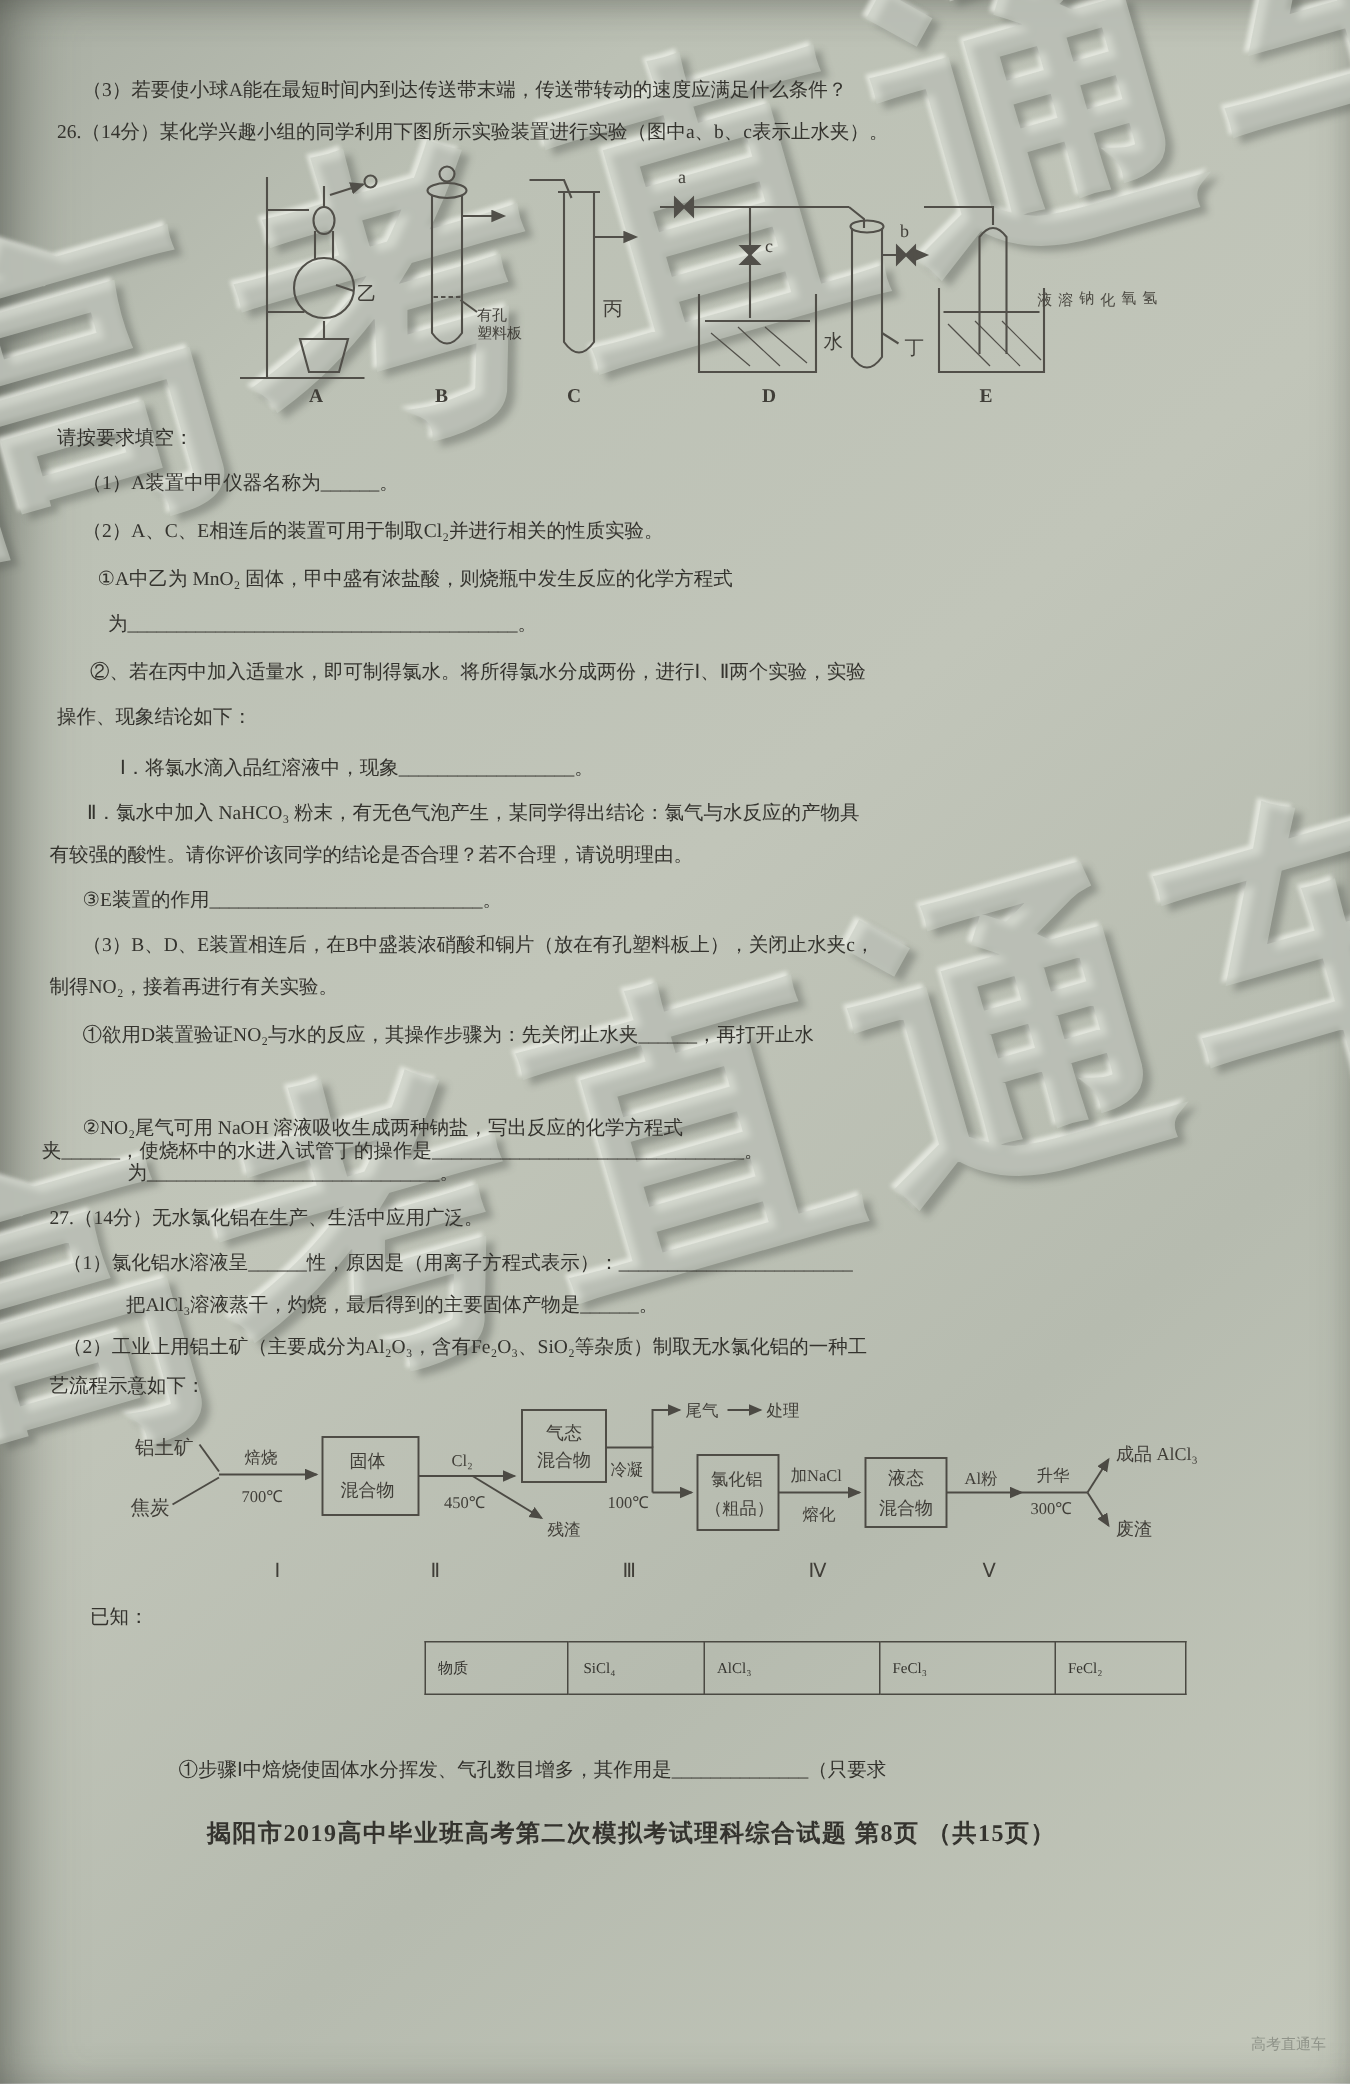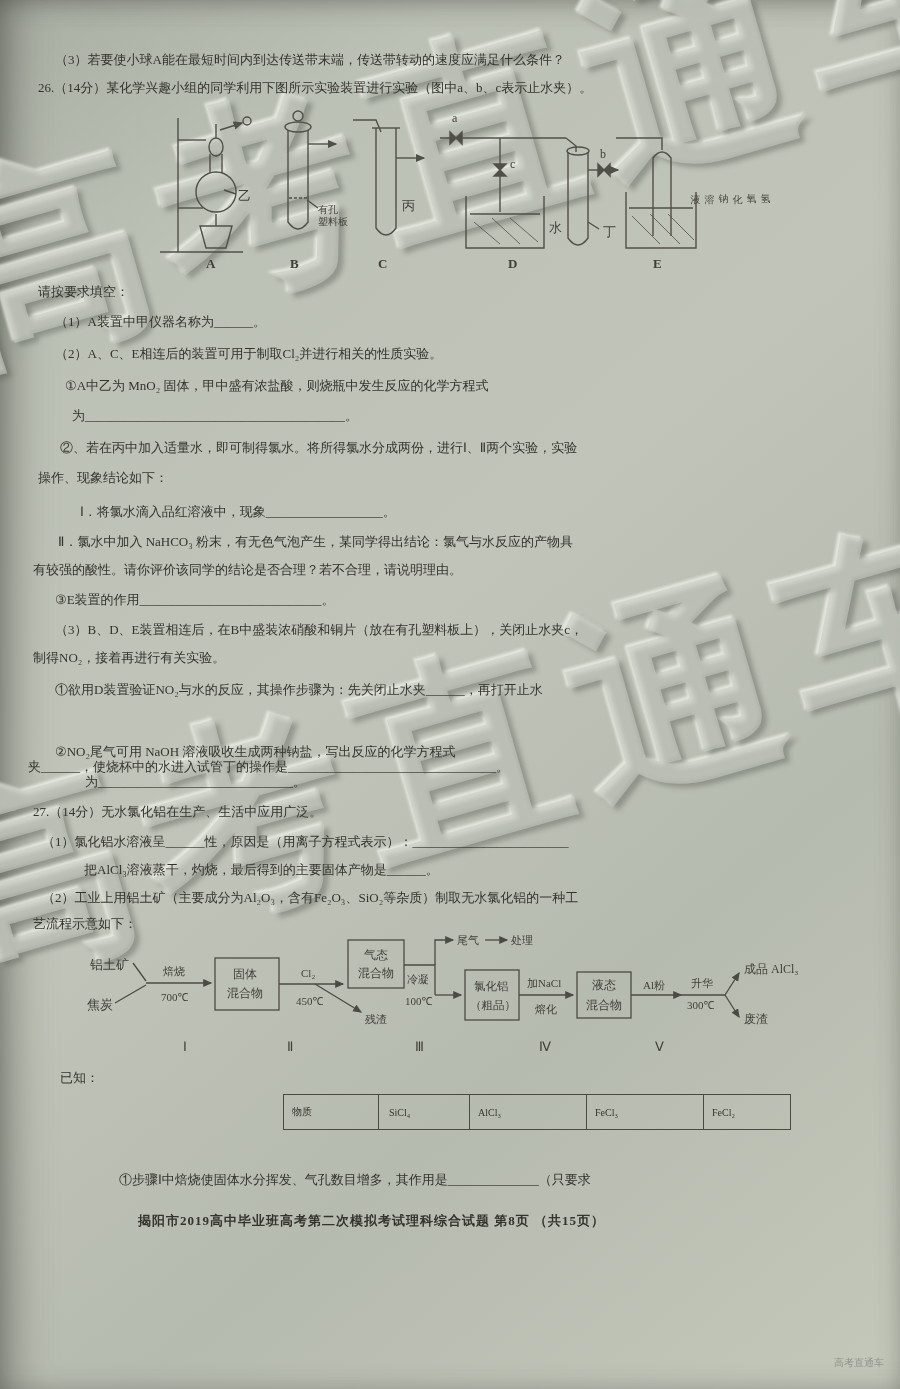--- a/index.html
+++ b/index.html
@@ -23,21 +23,21 @@
   .content{position:relative; z-index:2;}
   .line{position:absolute; white-space:nowrap; font-size:13px; line-height:1.2; color:#34332e;}
   .fig{position:absolute; left:148px; top:110px;}
   .flow{position:absolute; left:15px; top:925px;}
   svg text{fill:#403e38; font-family:"Liberation Serif", serif;}
   .vlabel{position:absolute; left:688px; top:186px; writing-mode:vertical-rl; letter-spacing:1px;
           font-size:10px; color:#4a4841;}
   table.bp{position:absolute; left:283px; top:1094px; border-collapse:collapse; z-index:2;}
   table.bp td{border:1.6px solid #4a4942; font-size:10px; padding:5px 8px; height:24px;
               color:#34332e; white-space:nowrap;}
-  .footer{position:absolute; left:138px; top:1212px; font-size:13px; font-weight:bold;
+  .footer{position:absolute; left:138px; top:1212px; font-size:16px; font-weight:bold;
           letter-spacing:1px; white-space:nowrap;}
   .corner-wm{position:absolute; right:16px; top:1356px; font-size:10px; color:#90948a;
              font-family:"Liberation Sans",sans-serif;}
 </style>
 </head>
 <body>
 
 <div class="page">
 
   <div class="wm" style="left:-55px; top:150px;">高考直通车</div>

